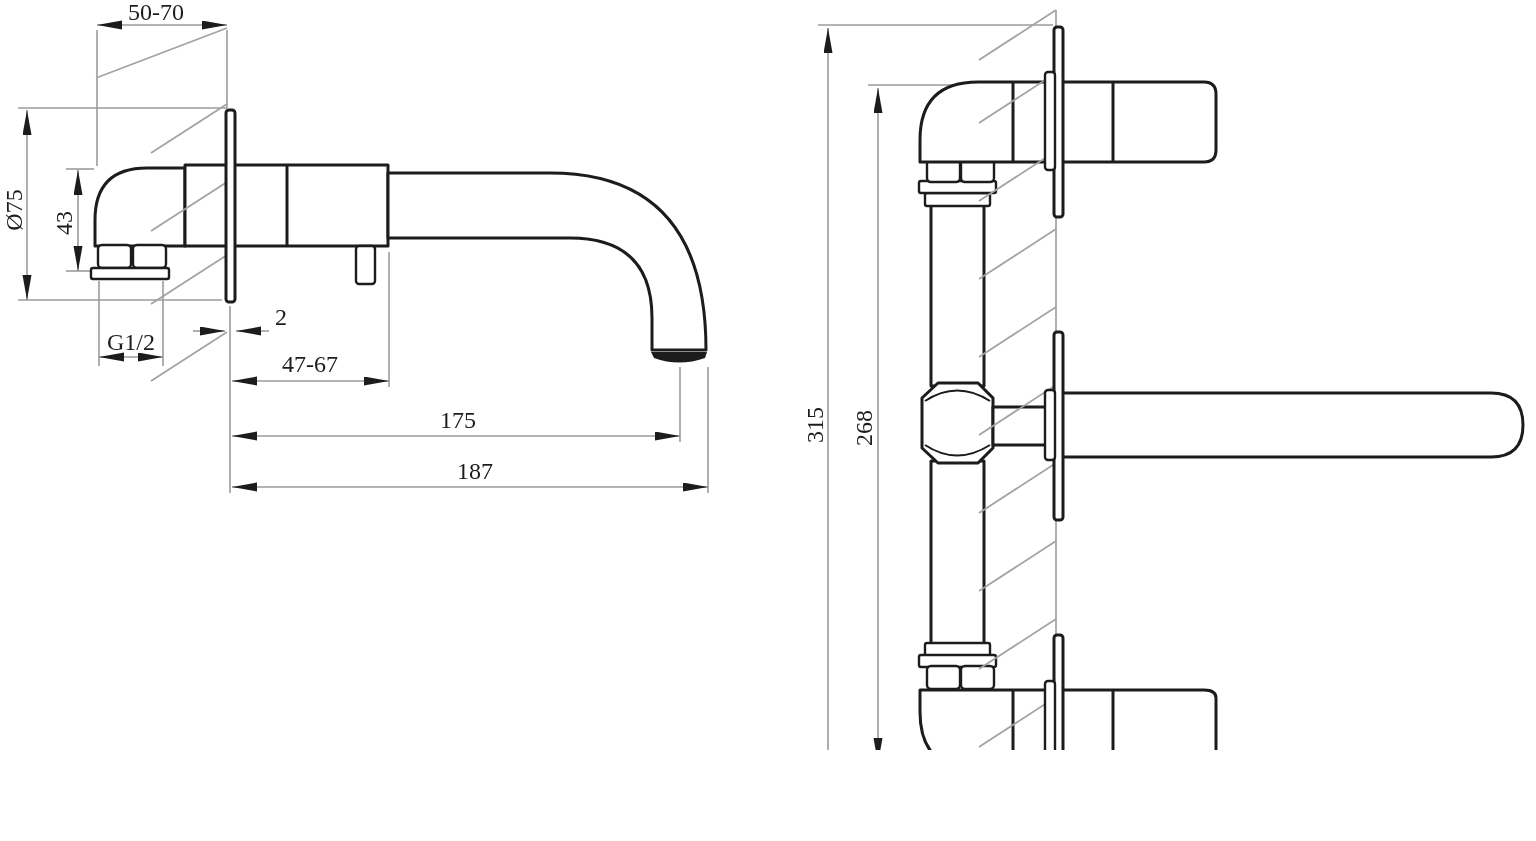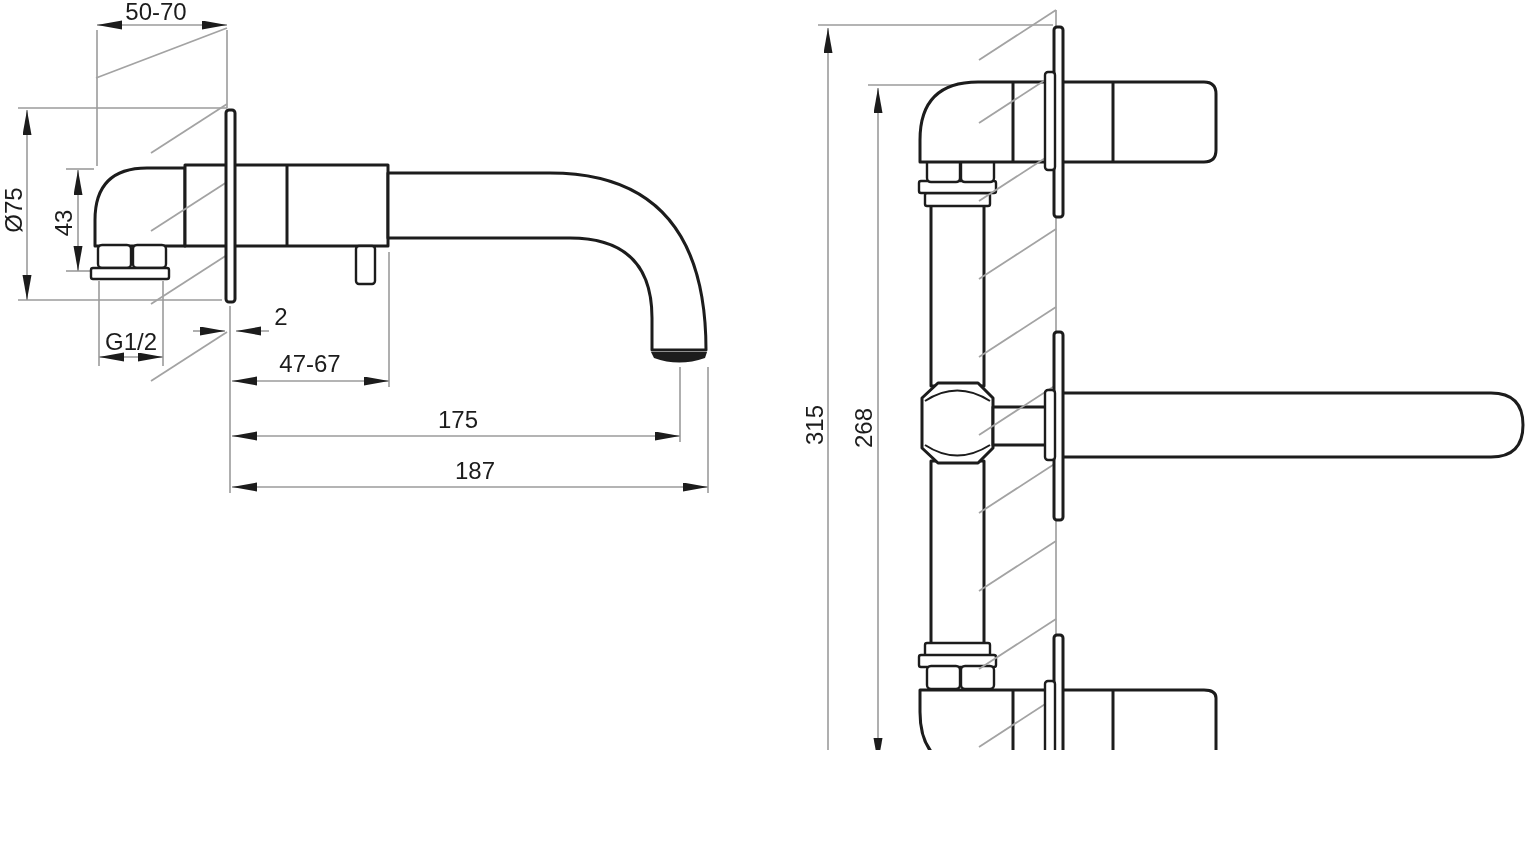--- a/index.html
+++ b/index.html
@@ -1,17 +1,17 @@
 <!DOCTYPE html>
 <html><head>
 <meta charset="utf-8">
 <style>
   html,body{margin:0;padding:0;background:#ffffff;}
   .stage{position:relative;width:1536px;height:750px;background:#fff;overflow:hidden;
-         font-family:Liberation Sans, sans-serif;}
+         font-family:Liberation Serif, serif;}
   svg{display:block}
   .outline{fill:#ffffff;stroke:#1c1c1c;stroke-width:3;stroke-linejoin:round;}
   .outline2{fill:#ffffff;stroke:#1c1c1c;stroke-width:2.4;stroke-linejoin:round;}
   .joint{stroke:#1c1c1c;stroke-width:3;fill:none;}
   .dark{fill:#1c1c1c;stroke:none;}
   .ext{stroke:#9b9b9b;stroke-width:1.6;fill:none;}
   .hatch{stroke:#a3a3a3;stroke-width:1.8;fill:none;}
   .dim{stroke:#9b9b9b;stroke-width:1.6;fill:none;}
   .dimtext{font-size:24px;fill:#1c1c1c;text-anchor:middle;}
 </style>

